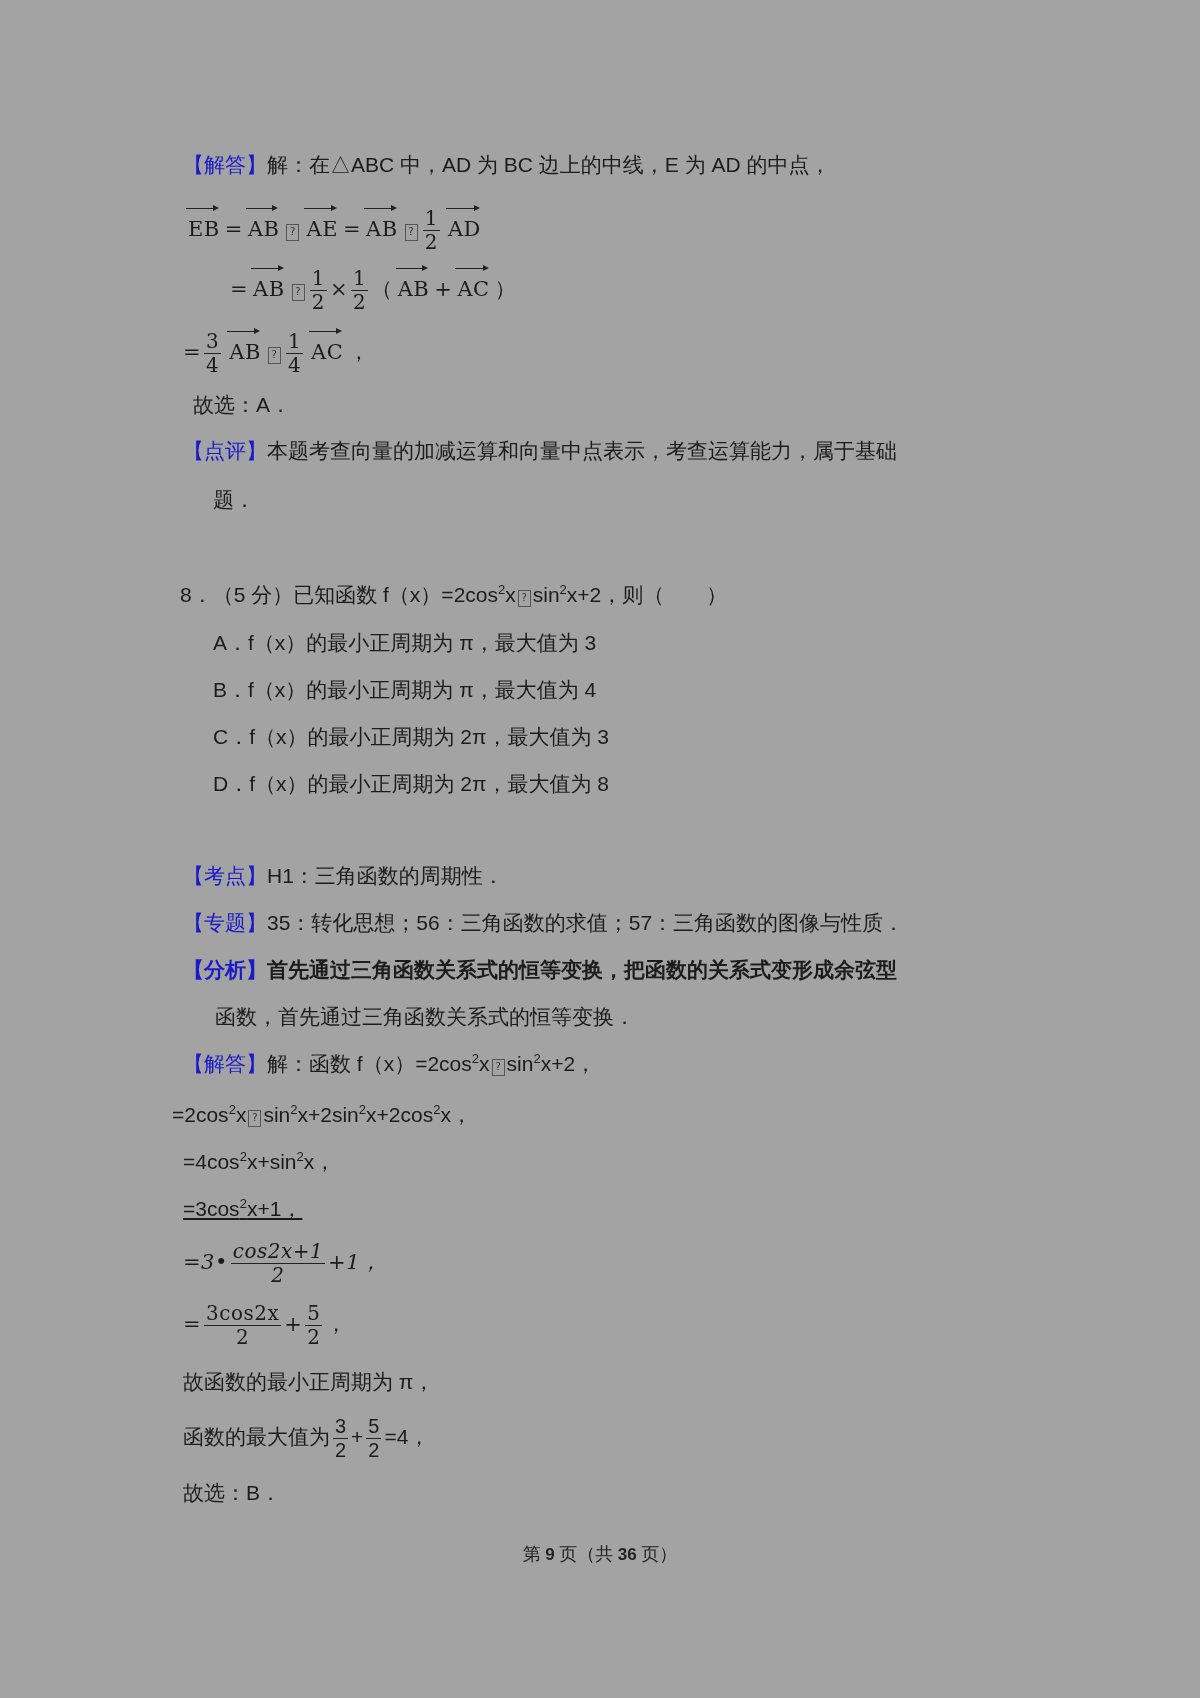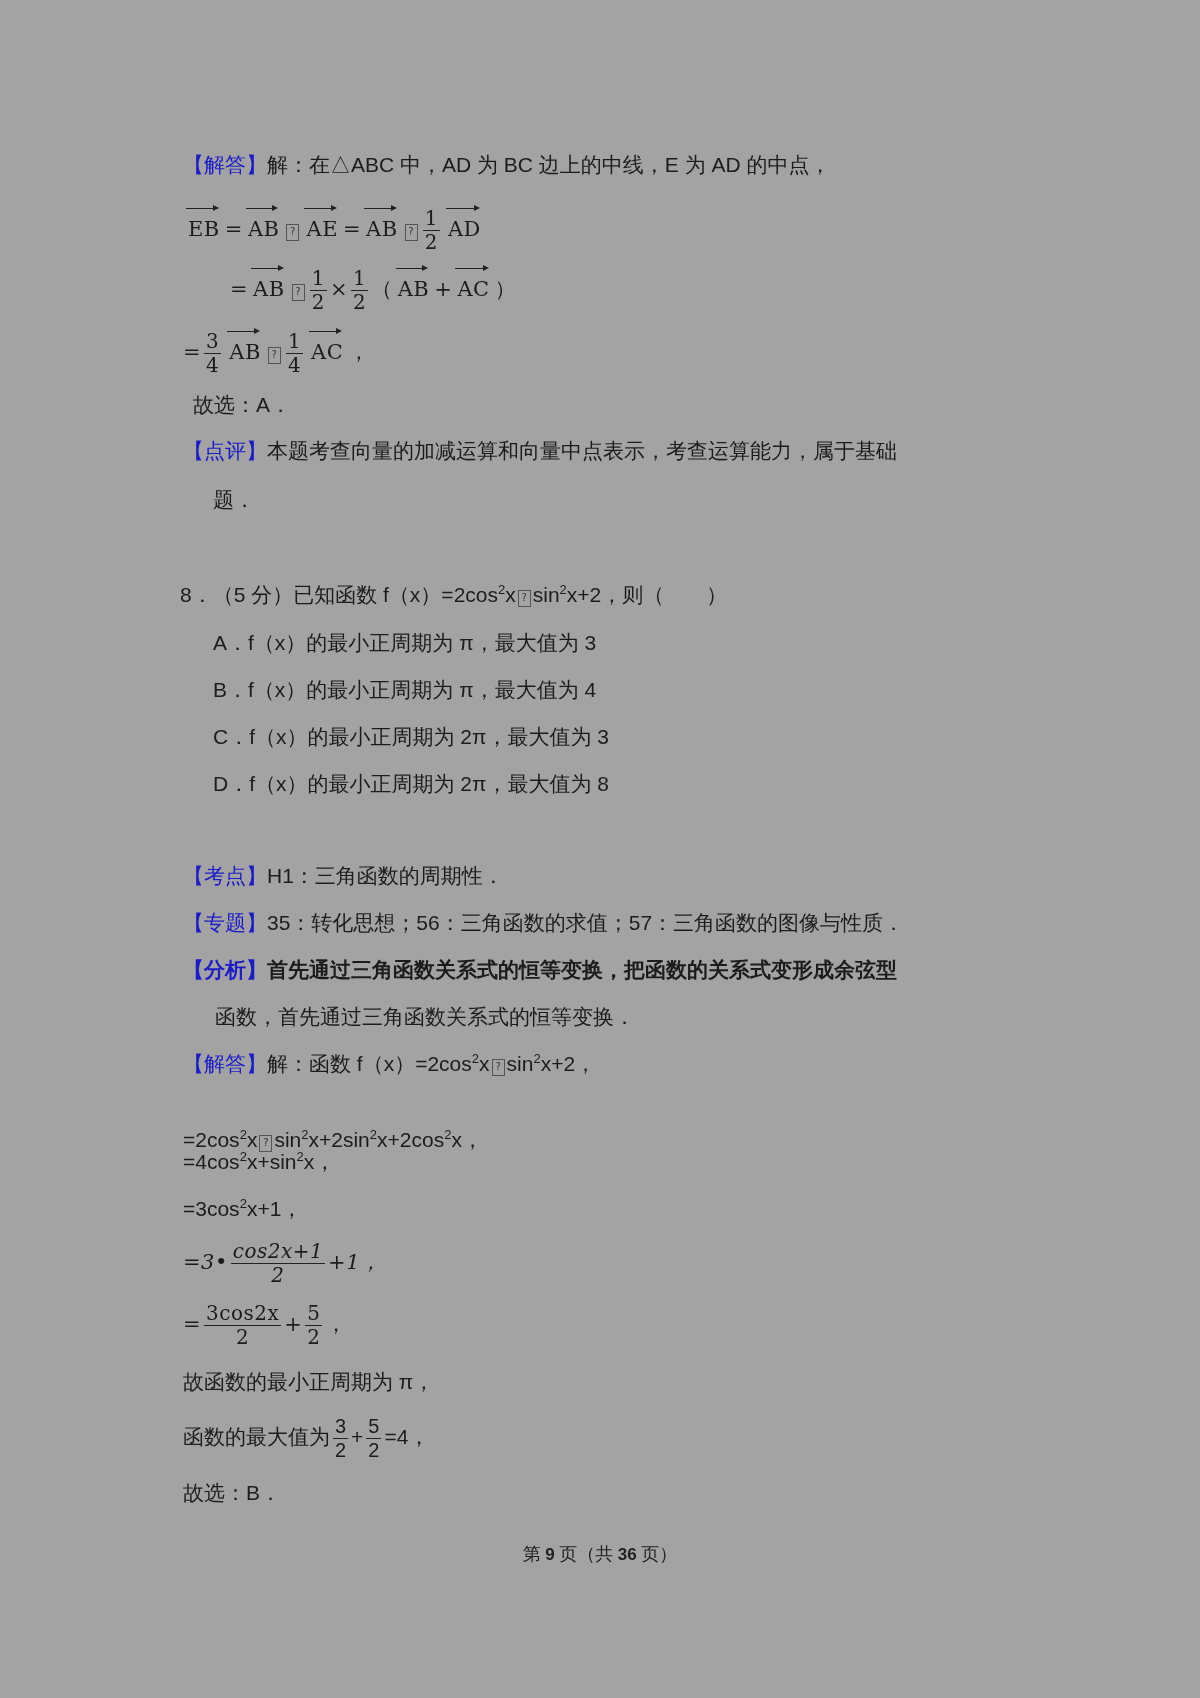--- a/index.html
+++ b/index.html
@@ -137,23 +137,23 @@
 
   <div class="line" style="left:183px; top:955px;font-weight:bold;">
     <span class="label">【分析】</span><span>首先通过三角函数关系式的恒等变换，把函数的关系式变形成余弦型</span>
   </div>
   <div class="line" style="left:215px; top:1002px;">函数，首先通过三角函数关系式的恒等变换．</div>
 
   <div class="line" style="left:183px; top:1049px;">
     <span class="label">【解答】</span><span>解：函数 f（x）=2cos<sup>2</sup>x<span class="tofu">?</span>sin<sup>2</sup>x+2，</span>
   </div>
 
-  <div class="line" style="left:183px; top:1100px;margin-top:25px;">=2cos<sup>2</sup>x<span class="tofu">?</span>sin<sup>2</sup>x+2sin<sup>2</sup>x+2cos<sup>2</sup>x，</div>
+  <div class="line" style="left:172px; top:1100px;">=2cos<sup>2</sup>x<span class="tofu">?</span>sin<sup>2</sup>x+2sin<sup>2</sup>x+2cos<sup>2</sup>x，</div>
   <div class="line" style="left:183px; top:1147px;">=4cos<sup>2</sup>x+sin<sup>2</sup>x，</div>
-  <div class="line" style="left:183px; top:1194px;">=3cos<sup>2</sup>x+1，</div>
+  <div class="line" style="left:183px; top:1194px;text-decoration:underline;">=3cos<sup>2</sup>x+1，</div>
   <div class="line formula formula-img" style="left:183px; top:1240px;font-style:italic;">=3•<span class="frac">
         <span class="num">cos2x+1</span>
         <span class="den">2</span>
       </span>+1，</div>
   <div class="line formula formula-img" style="left:183px; top:1302px;">=<span class="frac">
         <span class="num">3cos2x</span>
         <span class="den">2</span>
       </span>+<span class="frac">
         <span class="num">5</span>
         <span class="den">2</span>

